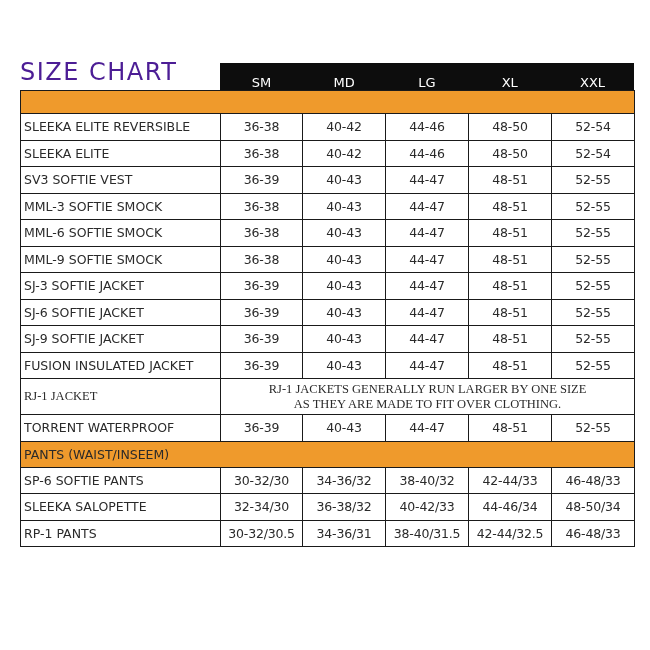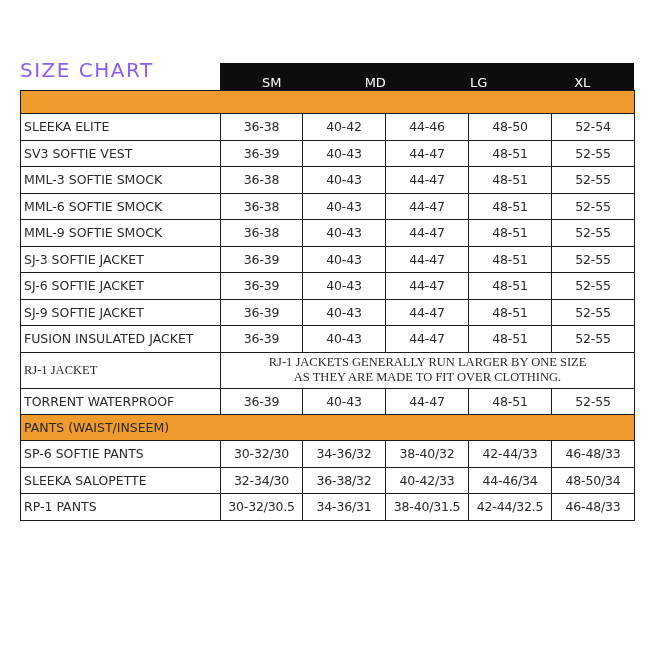--- a/index.html
+++ b/index.html
@@ -1,19 +1,19 @@
 <!DOCTYPE html>
 <html><head>
 <meta charset="utf-8">
 <style>
   html, body { margin:0; padding:0; background:#ffffff; }
   body { width:650px; height:650px; position:relative; overflow:hidden;
          font-family:"DejaVu Sans", sans-serif; color:#2a2a2a; }
-  .title { position:absolute; left:20px; top:58px; font-size:20px; letter-spacing:1.5px;
-           color:#8b5cf6; font-weight:normal; }
+  .title { position:absolute; left:20px; top:58px; font-size:24px; letter-spacing:1.5px;
+           color:#4c1d95; font-weight:normal; }
   .header { position:absolute; left:220px; top:63px; width:414px; height:27px; background:#0d0d0d;
             display:flex; }
   .header .hcell { flex:1; color:#fff; font-size:13px; display:flex; align-items:center;
                    justify-content:center; padding-top:12px; box-sizing:border-box; }
   table.chart { position:absolute; left:20px; top:90px; width:614px; border-collapse:collapse;
                 table-layout:fixed; }
   table.chart td { border:1.5px solid #1a1a1a; font-size:12.5px; padding:0; color:#2a2a2a; }
   td.label { padding-left:3px !important; text-align:left; white-space:nowrap; overflow:hidden; }
   td.val { text-align:center; white-space:nowrap; letter-spacing:-0.2px; }
   tr.row td { height:25.5px; }
@@ -25,34 +25,43 @@
 </head>
 <body>
 
 <div class="title">SIZE CHART</div>
 
 <div class="header">
   <div class="hcell">SM</div>
   <div class="hcell">MD</div>
   <div class="hcell">LG</div>
   <div class="hcell">XL</div>
+  <div class="hcell">XXL</div>
 </div>
 
 <table class="chart">
   <colgroup>
     <col style="width:200px">
       <col style="width:82px">
       <col style="width:83px">
       <col style="width:83px">
       <col style="width:83px">
       <col style="width:83px">
   </colgroup>
   <tbody id="tbody">
     <tr class="orange">
         <td colspan="6"></td>
+      </tr>
+  <tr class="row">
+        <td class="label">SLEEKA ELITE REVERSIBLE</td>
+        <td class="val">36-38</td>
+        <td class="val">40-42</td>
+        <td class="val">44-46</td>
+        <td class="val">48-50</td>
+        <td class="val">52-54</td>
       </tr>
       <tr class="row">
         <td class="label">SLEEKA ELITE</td>
         <td class="val">36-38</td>
         <td class="val">40-42</td>
         <td class="val">44-46</td>
         <td class="val">48-50</td>
         <td class="val">52-54</td>
       </tr>
       <tr class="row">

